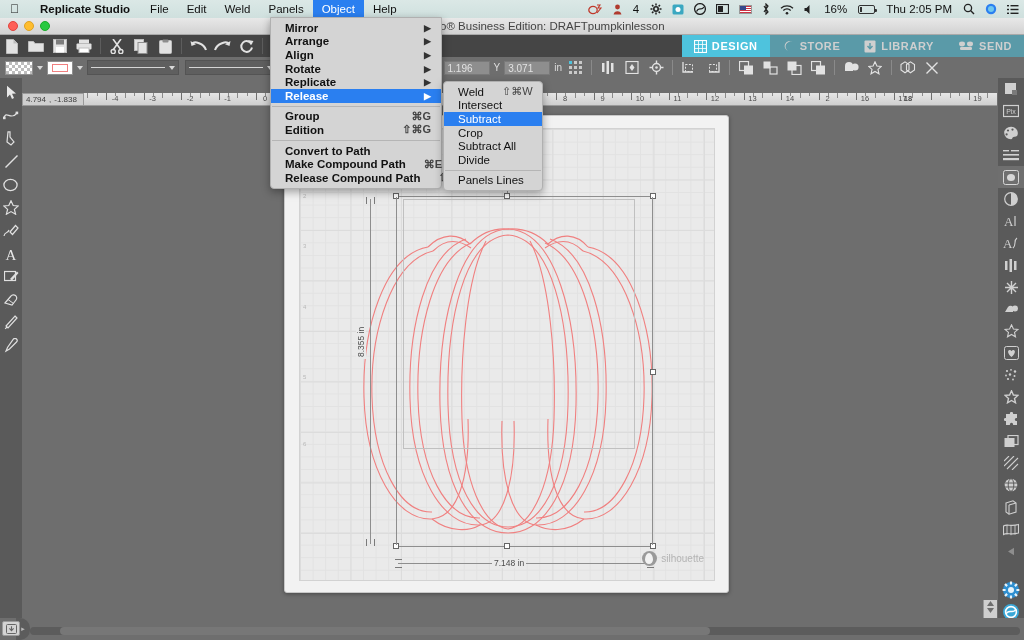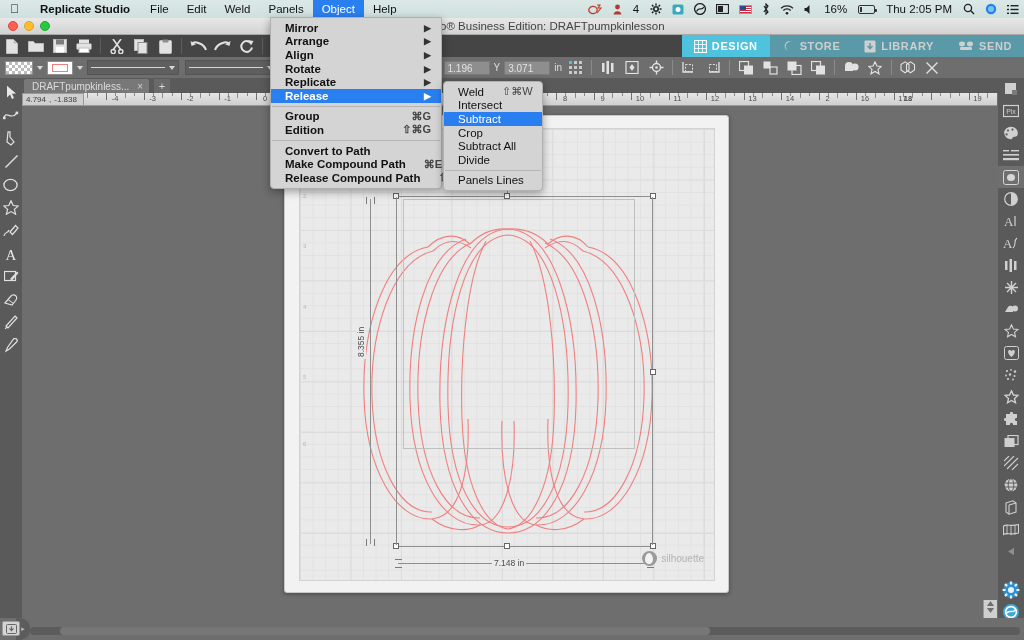--- a/index.html
+++ b/index.html
@@ -608,27 +608,20 @@
         </svg>
     </span>
     <span class="tbtn">
       <svg width="14" height="14" viewBox="0 0 14 14">
           <path d="M1.5 1.5 L12.5 12.5 M12.5 1.5 L1.5 12.5" stroke="#e2e2e2" stroke-width="1.4"></path>
         </svg>
     </span>
     <span style="width:80px"></span>
   </div>
 
-  <div class="docstrip">
-    <div class="doctab">
-      <span>DRAFTpumpkinless...</span>
-      <span class="x">×</span>
-    </div>
-    <div class="docplus">+</div>
-  </div>
 
   <div class="lefttools">
     <span class="ltool">
       <svg width="11" height="15" viewBox="0 0 11 15">
           <path d="M1 0.8 L1 12.5 L4 9.6 L6 14 L8 13 L6 8.8 L10 8.6z" fill="#e8e8e8"></path>
         </svg>
     </span>
     <span class="ltool">
       <svg width="16" height="13" viewBox="0 0 16 13">
           <path d="M1 9 C3 1 8 12 14 4" fill="none" stroke="#e0e0e0" stroke-width="1.3"></path>

